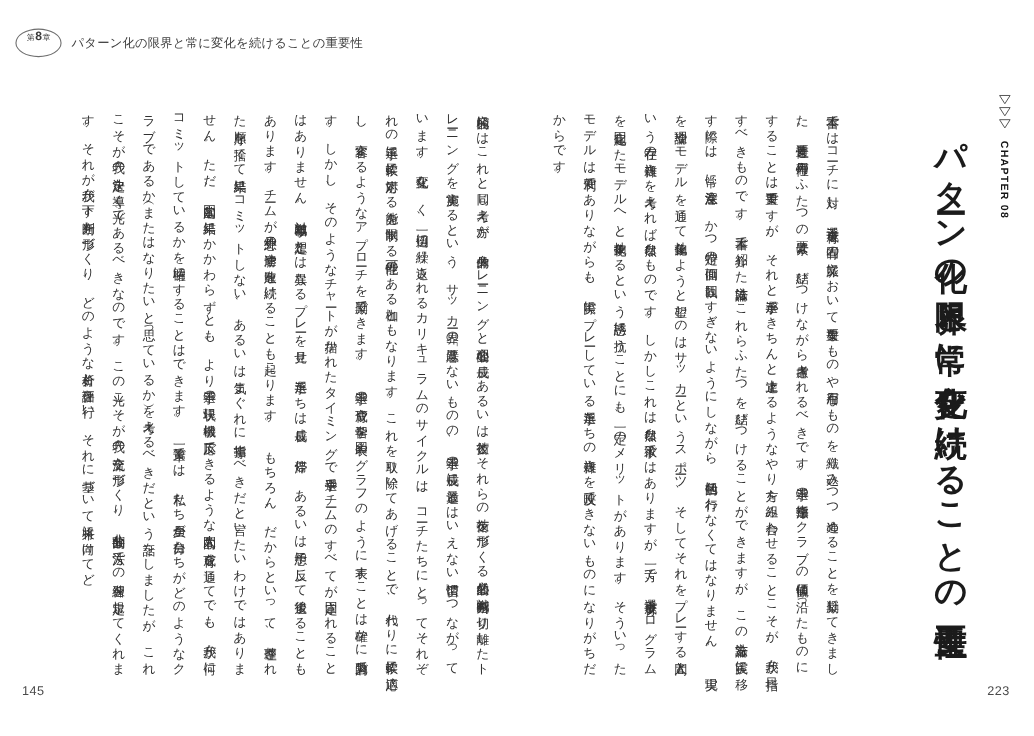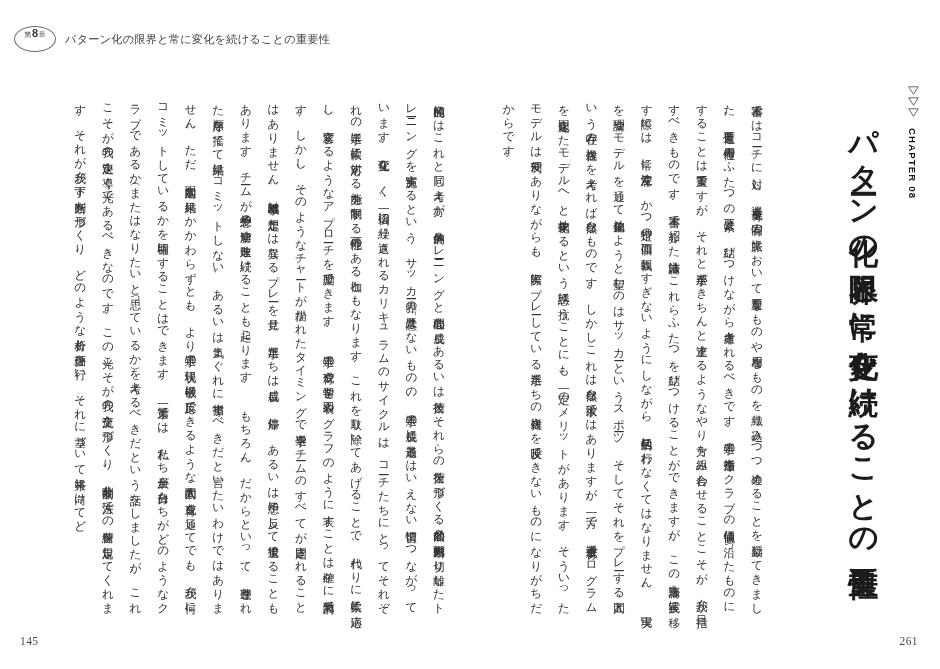--- a/index.html
+++ b/index.html
@@ -62,23 +62,23 @@
     font-size: 11.2px;
     letter-spacing: 0.2px;
     color: #3f3f3f;
     white-space: nowrap;
     font-family: "Liberation Sans", sans-serif;
   }
 
   
   .folio {
     position: absolute;
-    bottom: 22px;
+    bottom: 34px;
     font-size: 11.5px;
-    font-family: Liberation Serif, serif;
+    font-family: Liberation Sans, sans-serif;
     color: #4a4a4a;
     letter-spacing: 0.4px;
   }
   #folio-left  { left: 20px; }
   #folio-right { right: 22px; }
 
   
   .vtext {
     position: absolute;
     writing-mode: vertical-rl;
@@ -186,15 +186,15 @@
         </svg>
     </span>
   </div>
 
   <div id="chapter-label">CHAPTER 08</div>
 
   <div id="chapter-title">パターン化の限界と常に変化を続けることの重要性</div>
 
   <div class="vtext" id="body-right"><span>本書ではコーチに対し、選手育成を固有の文脈において重要なものや有用なものを織り込みつつ進めることを奨励してきました。重要性と有用性のふたつの要素は、結びつけながら考慮されるべきです。選手の指導法をクラブの価値観に沿ったものにすることは重要ですが、それと選手がきちんと上達するようなやり方を組み合わせることこそが、我々が目指すべきものです。本書で紹介した方法論はこれらふたつを結びつけることができますが、この方法論を実践に移す際には、常に注意深く、かつ特定の側面に固執しすぎないようにしながら、包括的に行わなくてはなりません。</span>​<span>　現実を理論やモデルを通して抽象化しようと望むのはサッカーというスポーツ、そしてそれをプレーする人間という存在の複雑さを考えれば自然なものです。しかしこれは自然な欲求ではありますが、一方で、選手育成プログラムを固定化したモデルへと抽象化するという誘惑に抗うことにも、一定のメリットがあります。そういったモデルは便利でありながらも、実際にプレーしている選手たちの複雑さを反映できないものになりがちだからです。</span>​</div>
 
-  <div class="folio" id="folio-right">261</div>
+  <div class="folio" id="folio-right">223</div>
 
 </div>
 
 </body></html>

